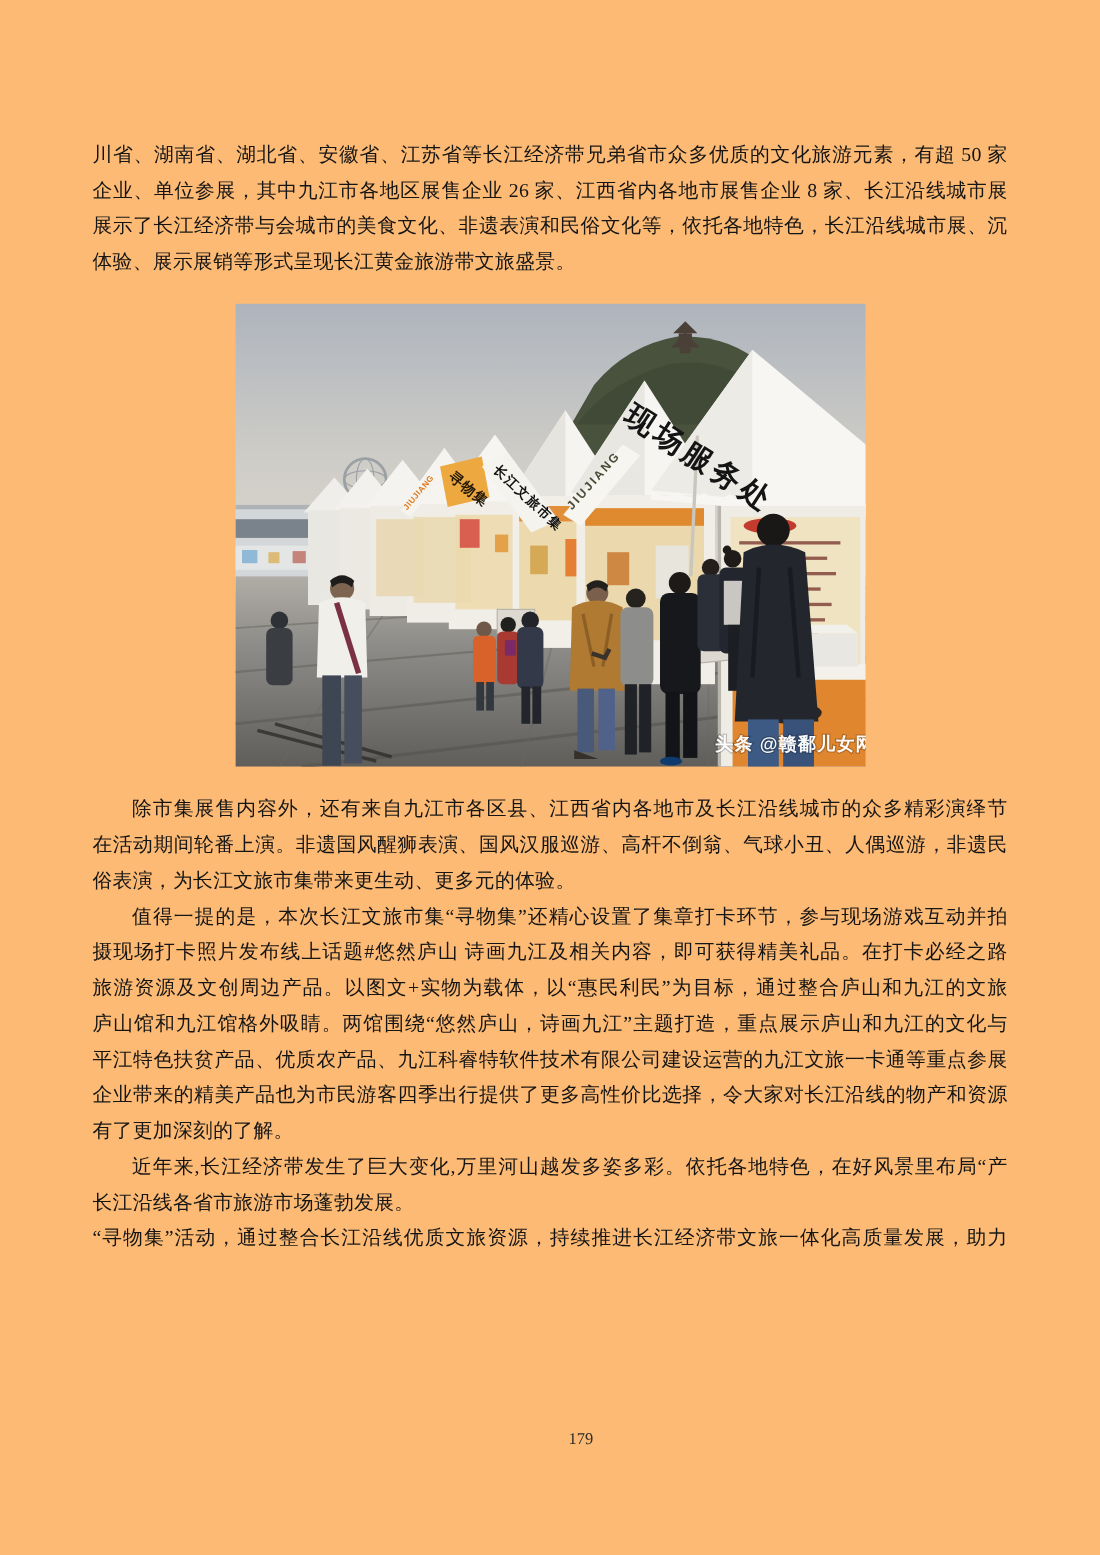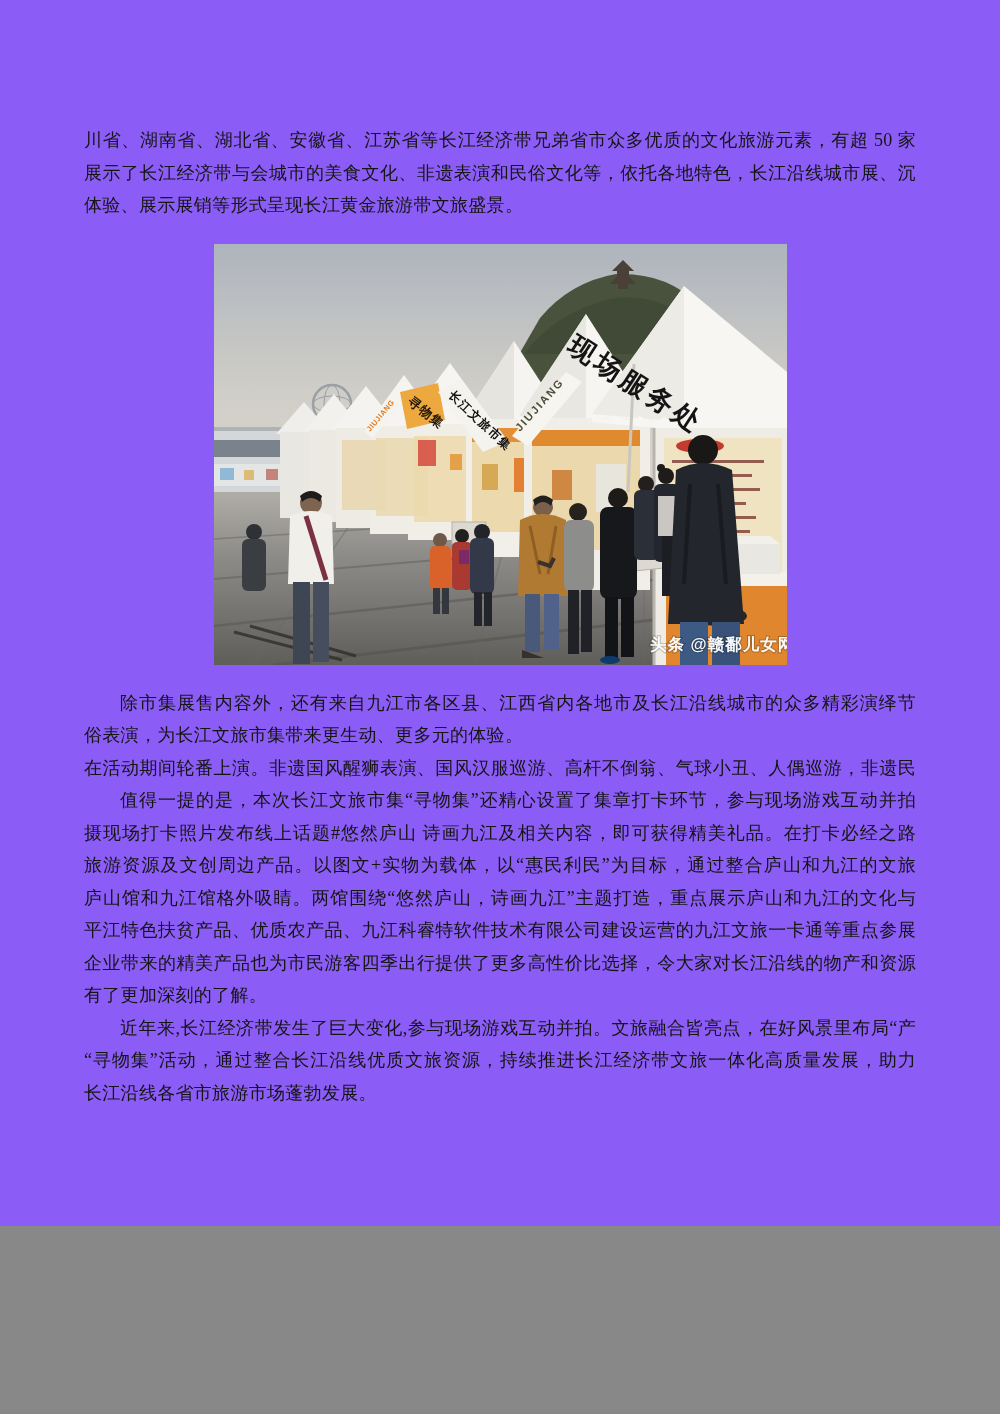--- a/index.html
+++ b/index.html
@@ -1,20 +1,20 @@
 <!DOCTYPE html>
 <html><head>
 <meta charset="utf-8">
 <style>
   html,body{margin:0;padding:0;background:#888;}
   .page{
     position:relative;
-    width:1000px;height:1226px;
+    width:1000px;height:1414px;
     margin:0 auto;
-    background:#8b5cf6;
+    background:#fdba74;
     font-family:"Liberation Serif","DejaVu Serif",serif;
     color:#151515;
     overflow:hidden;
   }
   .content{
     position:absolute;
     left:84px;top:124px;
     width:832px;
   }
   .para{margin:0;padding:0;}
@@ -47,20 +47,21 @@
   }
 </style>
 </head>
 <body>
 
 <div class="page">
   <div class="content">
 
     <div class="para">
       <div class="line">川省、湖南省、湖北省、安徽省、江苏省等长江经济带兄弟省市众多优质的文化旅游元素，有超 50 家</div>
+      <div class="line">企业、单位参展，其中九江市各地区展售企业 26 家、江西省内各地市展售企业 8 家、长江沿线城市展</div>
       <div class="line">展示了长江经济带与会城市的美食文化、非遗表演和民俗文化等，依托各地特色，长江沿线城市展、沉浸</div>
       <div class="line last">体验、展示展销等形式呈现长江黄金旅游带文旅盛景。</div>
     </div>
 
     <div class="photo-wrap">
       <svg width="573" height="421" viewBox="0 0 573 421" xmlns="http://www.w3.org/2000/svg">
         <defs>
           <linearGradient id="sky" x1="0" y1="0" x2="0" y2="1">
             <stop offset="0" stop-color="#aeb4bd"></stop>
             <stop offset="0.55" stop-color="#cfcdc7"></stop>
@@ -274,39 +275,39 @@
             <rect x="498" y="378" width="28" height="43" fill="#38527a"></rect>
           </g>
         </g>
 
         <text x="436" y="406" font-size="16.5" font-weight="bold" fill="#ffffff" opacity="0.96" font-family="Liberation Sans, sans-serif" letter-spacing="1" style="paint-order:stroke" stroke="#00000040" stroke-width="2">头条 @赣鄱儿女网</text>
       </svg>
     </div>
 
     <div class="para">
       <div class="line indent">除市集展售内容外，还有来自九江市各区县、江西省内各地市及长江沿线城市的众多精彩演绎节目，</div>
+      <div class="line">在活动期间轮番上演。非遗国风醒狮表演、国风汉服巡游、高杆不倒翁、气球小丑、人偶巡游，非遗民</div>
       <div class="line last">俗表演，为长江文旅市集带来更生动、更多元的体验。</div>
-      <div class="line">在活动期间轮番上演。非遗国风醒狮表演、国风汉服巡游、高杆不倒翁、气球小丑、人偶巡游，非遗民</div>
     </div>
 
     <div class="para">
       <div class="line indent">值得一提的是，本次长江文旅市集“寻物集”还精心设置了集章打卡环节，参与现场游戏互动并拍</div>
       <div class="line">摄现场打卡照片发布线上话题#悠然庐山 诗画九江及相关内容，即可获得精美礼品。在打卡必经之路上，</div>
       <div class="line">旅游资源及文创周边产品。以图文+实物为载体，以“惠民利民”为目标，通过整合庐山和九江的文旅</div>
       <div class="line">庐山馆和九江馆格外吸睛。两馆围绕“悠然庐山，诗画九江”主题打造，重点展示庐山和九江的文化与</div>
     </div>
 
     <div class="para">
       <div class="line">平江特色扶贫产品、优质农产品、九江科睿特软件技术有限公司建设运营的九江文旅一卡通等重点参展</div>
       <div class="line">企业带来的精美产品也为市民游客四季出行提供了更多高性价比选择，令大家对长江沿线的物产和资源</div>
       <div class="line last">有了更加深刻的了解。</div>
     </div>
 
     <div class="para">
-      <div class="line indent">近年来,长江经济带发生了巨大变化,参与现场游戏互动并拍。文旅融合皆亮点，在好风景里布局“产</div>
+      <div class="line indent">近年来,长江经济带发生了巨大变化,万里河山越发多姿多彩。依托各地特色，在好风景里布局“产</div>
+      <div class="line last">长江沿线各省市旅游市场蓬勃发展。</div>
       <div class="line">“寻物集”活动，通过整合长江沿线优质文旅资源，持续推进长江经济带文旅一体化高质量发展，助力</div>
-      <div class="line last">长江沿线各省市旅游市场蓬勃发展。</div>
     </div>
 
   </div>
 
   <div class="page-number">179</div>
 </div>
 
 </body></html>

